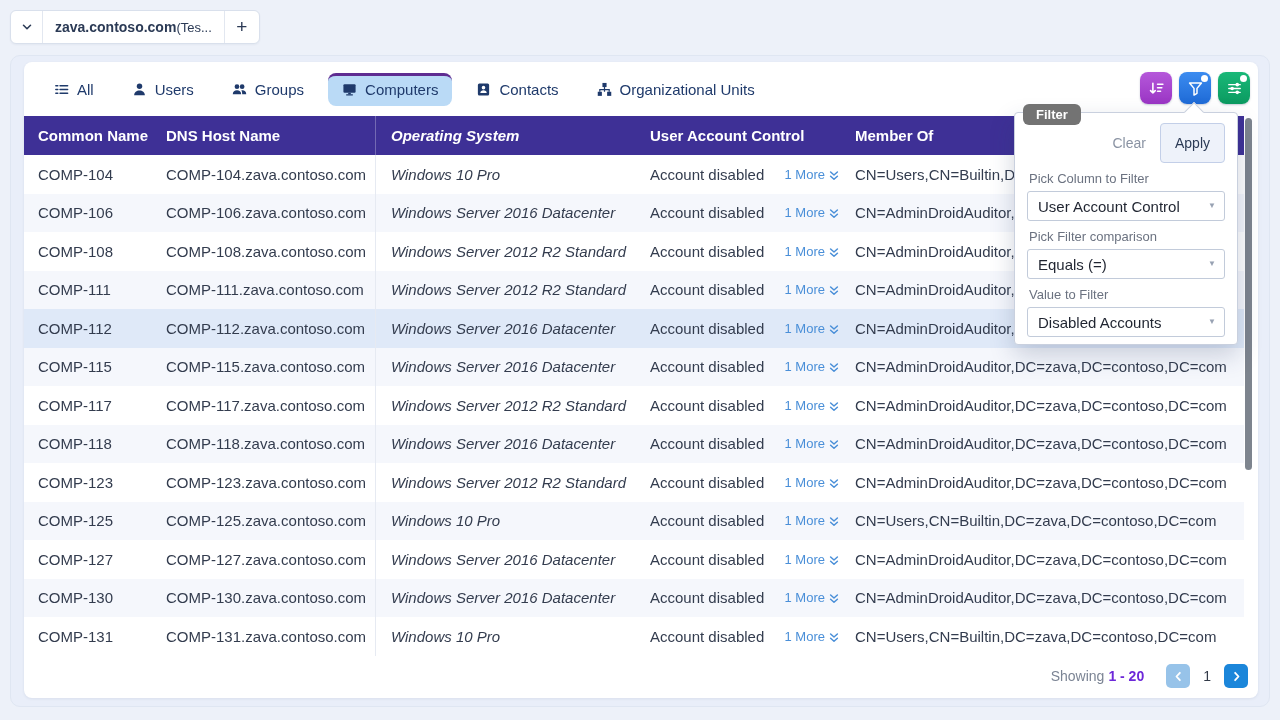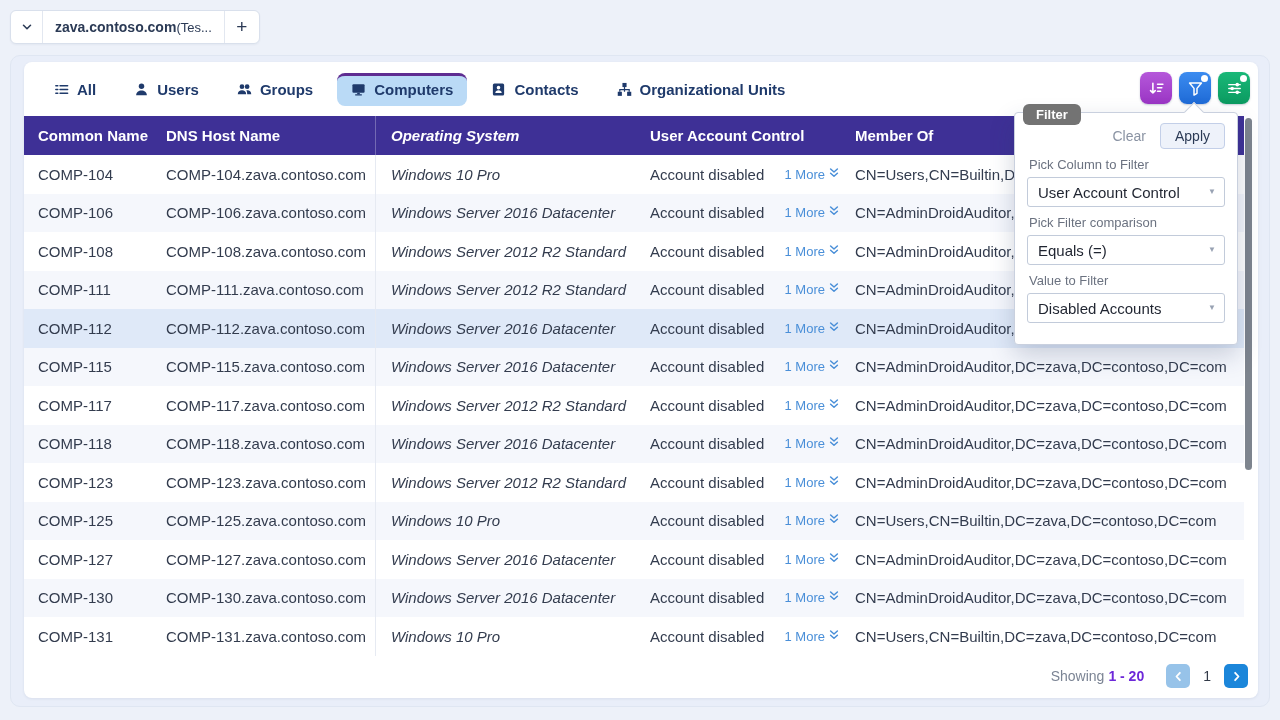--- a/index.html
+++ b/index.html
@@ -38,21 +38,21 @@
   }
 
   
   .tabbar {
     position:absolute; left:16px; top:8px; right:130px; height:38px;
     display:flex; align-items:center; gap:10px;
   }
   .navtab {
     display:flex; align-items:center; gap:8px;
     padding:8px 14px; border-radius:8px; cursor:pointer;
-    font-size:15px; font-weight:700; color:#1f3a6b; white-space:nowrap;
+    font-size:15px; font-weight:400; color:#1f3a6b; white-space:nowrap;
   }
   .navtab.active {
     background:#badaf6; border-top:3px solid #5e2c91; padding-top:5px;
   }
   .navtab svg { width:15px; height:15px; }
 
   
   .toolbtns { position:absolute; top:10px; right:8px; display:flex; gap:7px; }
   .toolbtn {
     position:relative; width:32px; height:32px; border-radius:8px;
@@ -79,21 +79,21 @@
   .c3 { width:275px; padding-left:15px; flex:none;font-style:italic; }
   .c4 { width:205px; flex:none; display:flex; align-items:center; }
   .c5 { flex:1; min-width:0; white-space:nowrap; overflow:hidden; }
   .thead .c3 { border-left:1px solid rgba(255,255,255,.28); align-self:stretch; display:flex; align-items:center; }
   .trow  .c3 { border-left:1px solid #e6eaf2; align-self:stretch; display:flex; align-items:center; }
   .trow.zebra { background:#f5f7fc; }
   .trow.highlighted { background:#dfe9f8; }
   .cell { white-space:nowrap; overflow:hidden; }
   .more-link {
     margin-left:auto; margin-right:16px;
-    display:flex; align-items:flex-start; gap:4px;
+    display:flex; align-items:flex-end; gap:4px;
     font-size:13px; color:#4a8fd8; cursor:pointer;
   }
 
   
   .vscroll-track { position:absolute; left:1221px; top:56px; width:7px; height:590px; }
   .vscroll-thumb {
     position:absolute; left:0; top:0; width:7px; height:352px;
     background:#7d848e; border-radius:4px; cursor:grab;
   }
 
@@ -126,21 +126,21 @@
   }
   .popup-badge {
     position:absolute; left:8px; top:-9px;
     background:#737373; color:#ffffff; font-size:13px; font-weight:700;
     padding:3px 13px; border-radius:6px;
   }
   .popup-actions { display:flex; justify-content:flex-end; gap:14px; margin-bottom:8px; }
   .clear-btn { font-size:14px; color:#8a93a3; cursor:pointer; background:none; border:none; font-family:inherit; }
   .apply-btn {
     font-size:14px; color:#2b3a55; background:#eef2fa; cursor:pointer;
-    border:1px solid #c3cfe8; border-radius:4px; padding:4px 14px; font-family:inherit;
+    border:1px solid #c3cfe8; border-radius:4px; padding:11px 14px; font-family:inherit;
   }
   .field-label { font-size:13px; color:#6b7280; margin:8px 0 5px 2px; }
   .select {
     position:relative; height:30px; border:1px solid #c2cbda; border-radius:3px;
     display:flex; align-items:center; padding:0 24px 0 10px;
     font-size:15px; color:#1f2430; cursor:pointer; background:#fff;
     white-space:nowrap; overflow:hidden;
   }
   .select .caret {
     position:absolute; right:8px; top:50%; transform:translateY(-52%);

